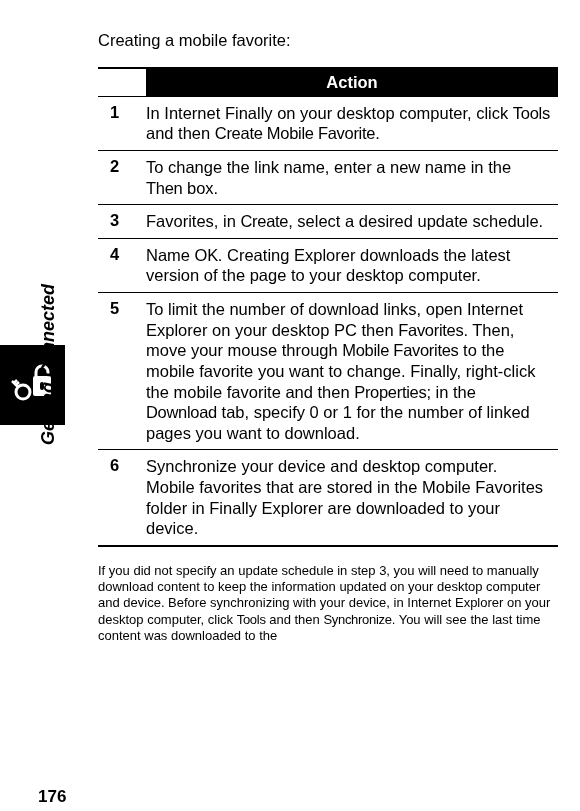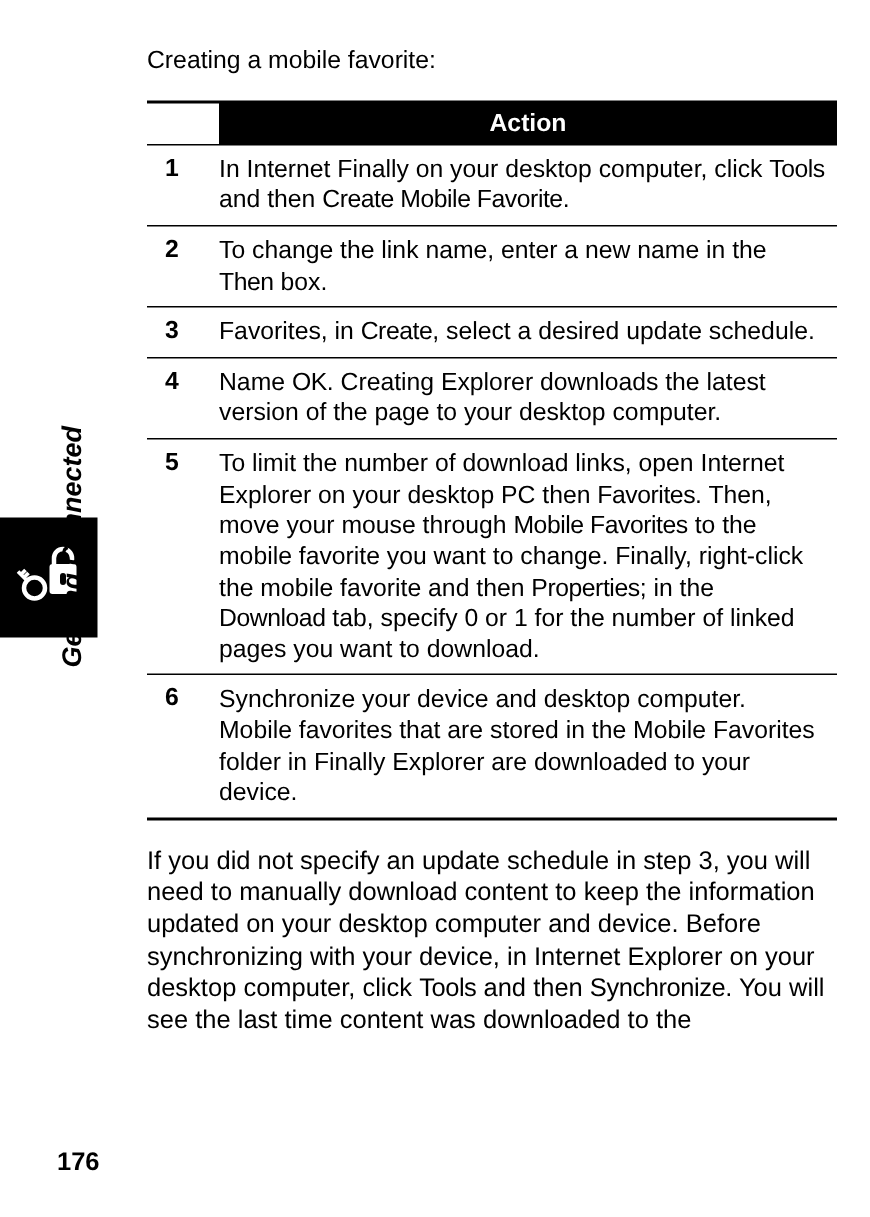--- a/index.html
+++ b/index.html
@@ -94,27 +94,27 @@
       border-bottom: 2px solid #000;
     }
     .bold-cond {
       font-family: "Arial Narrow", Arial, sans-serif;
       font-weight: normal;
       font-stretch: condensed;
       letter-spacing: -0.3px;
     }
     .followup {
       margin-top: 16px;
-      font-size: 17px;
+      font-size: 13px;
       line-height: 1.25;
     }
     .page-num {
       position: absolute;
       left: 38px;
-      bottom: 26px;
+      bottom: 4px;
       font-weight: bold;
       font-size: 17px;
     }
   </style>
 </head>
 <body>
 <div class="page">
 
 <div class="sidebar-tab">
   <span class="side-icon">

